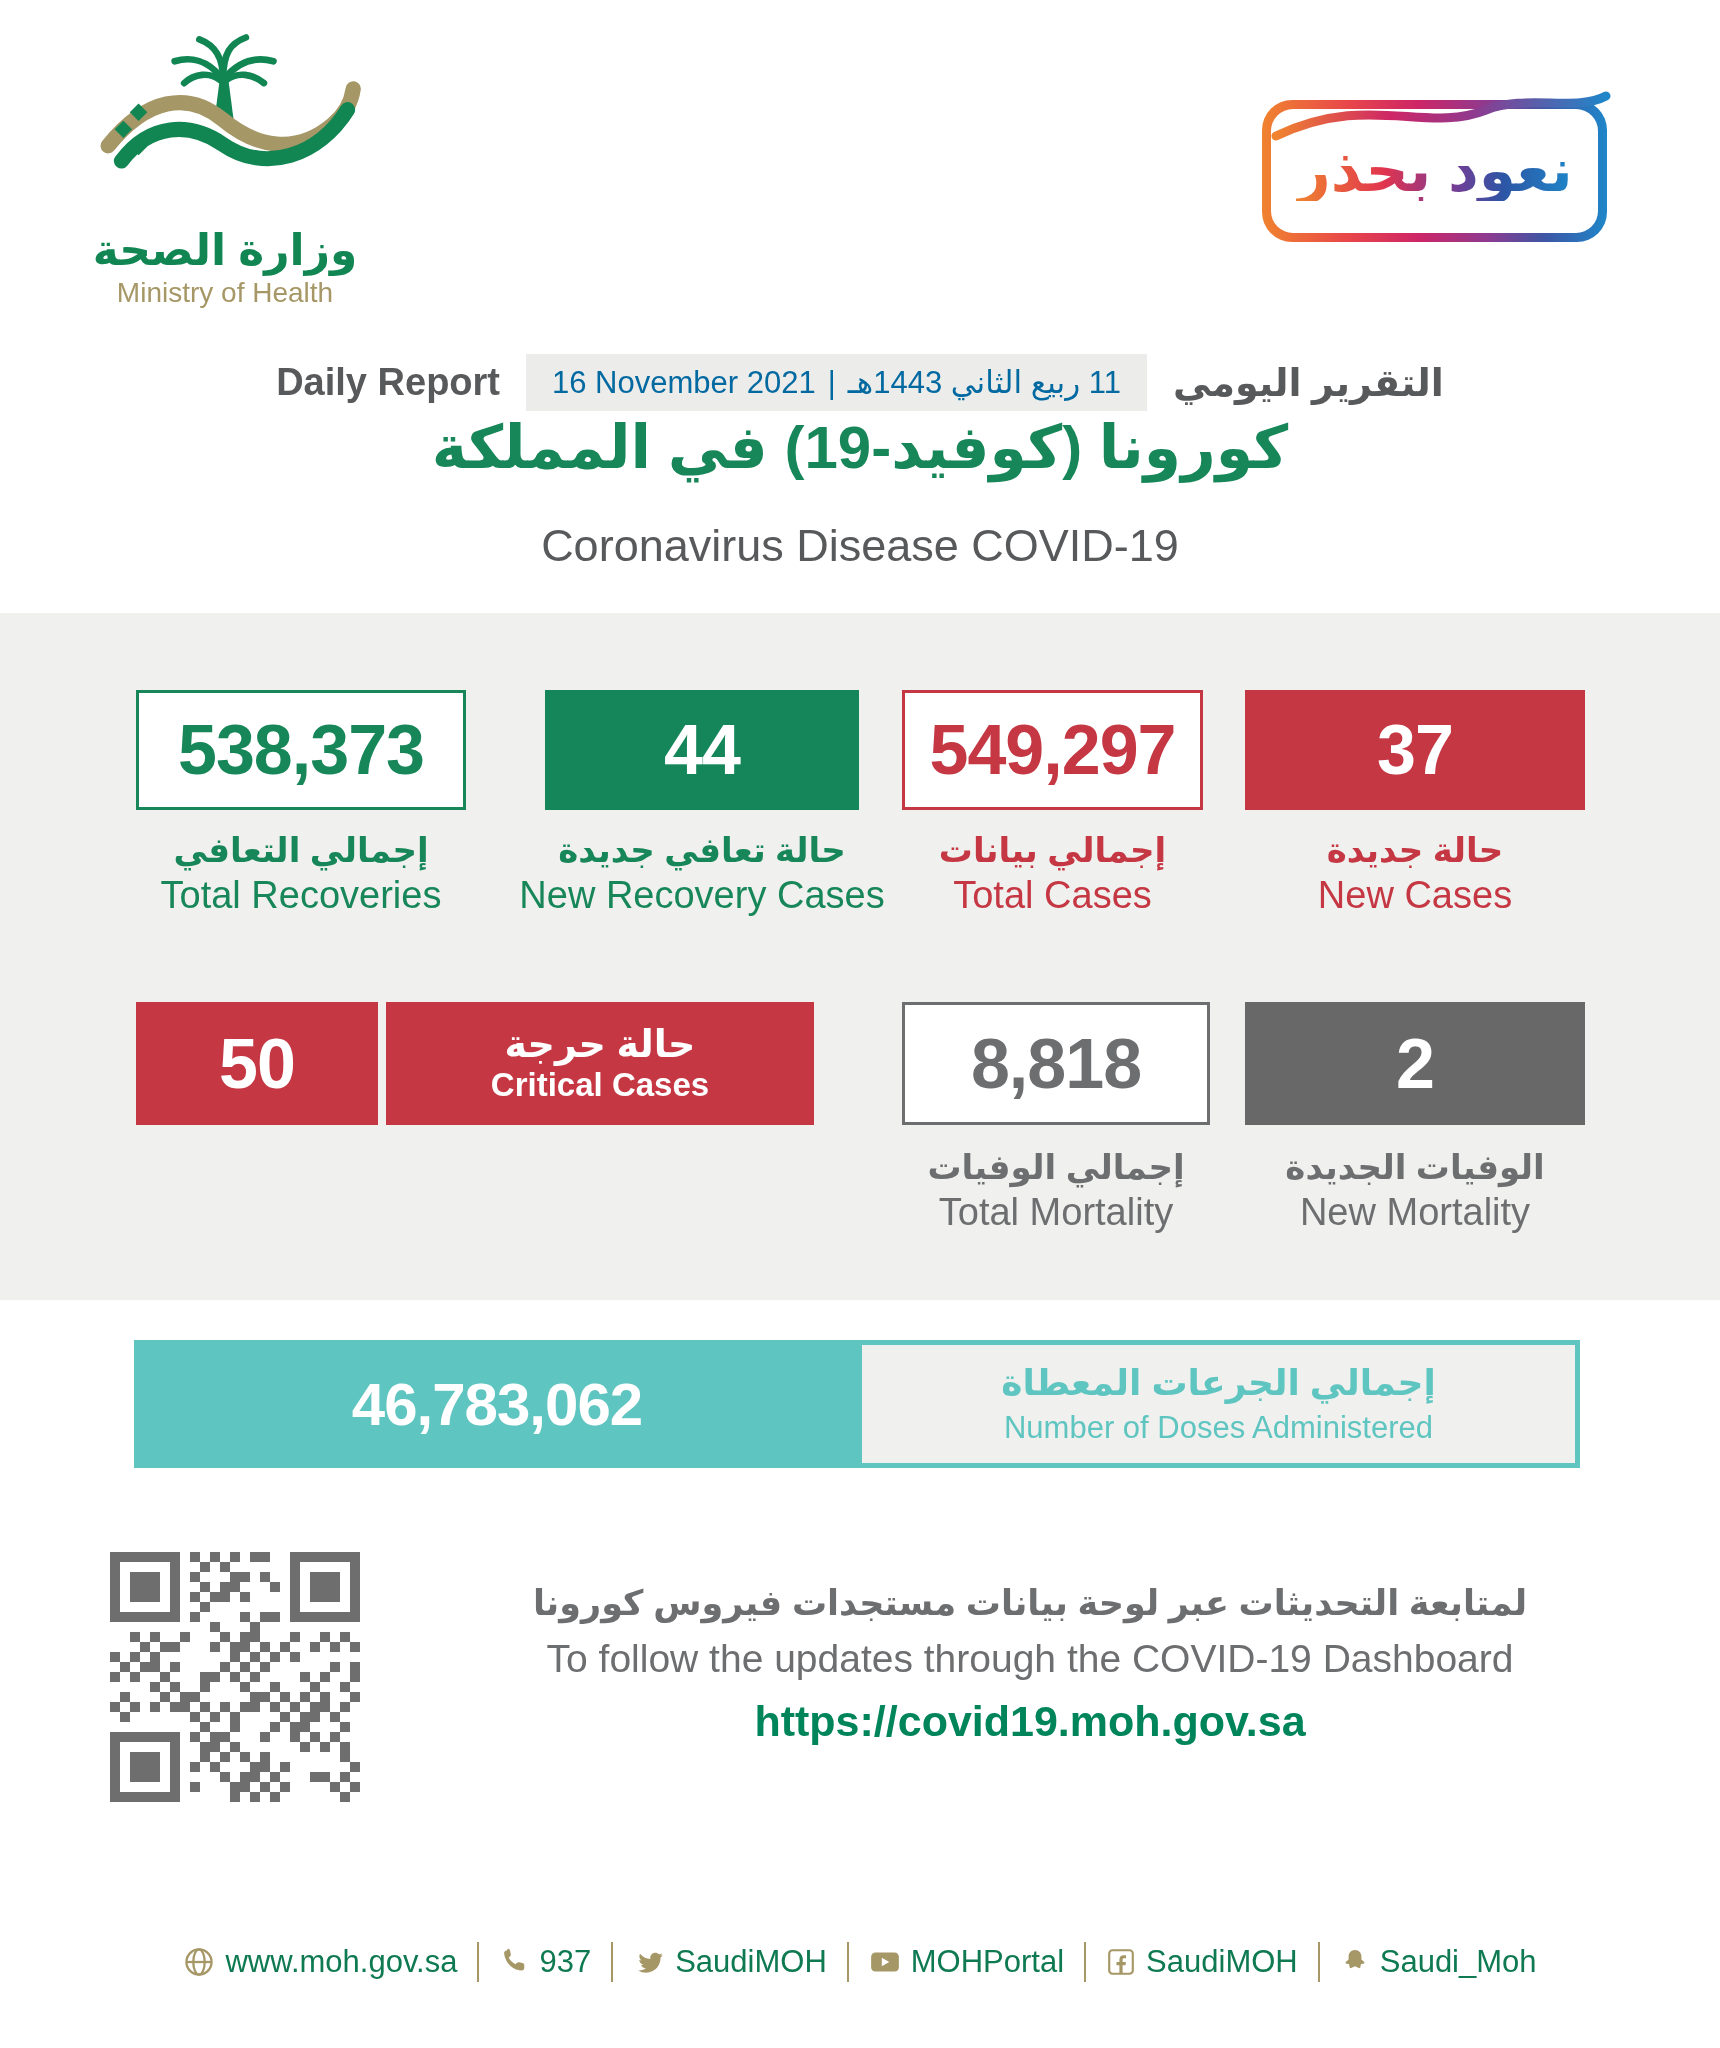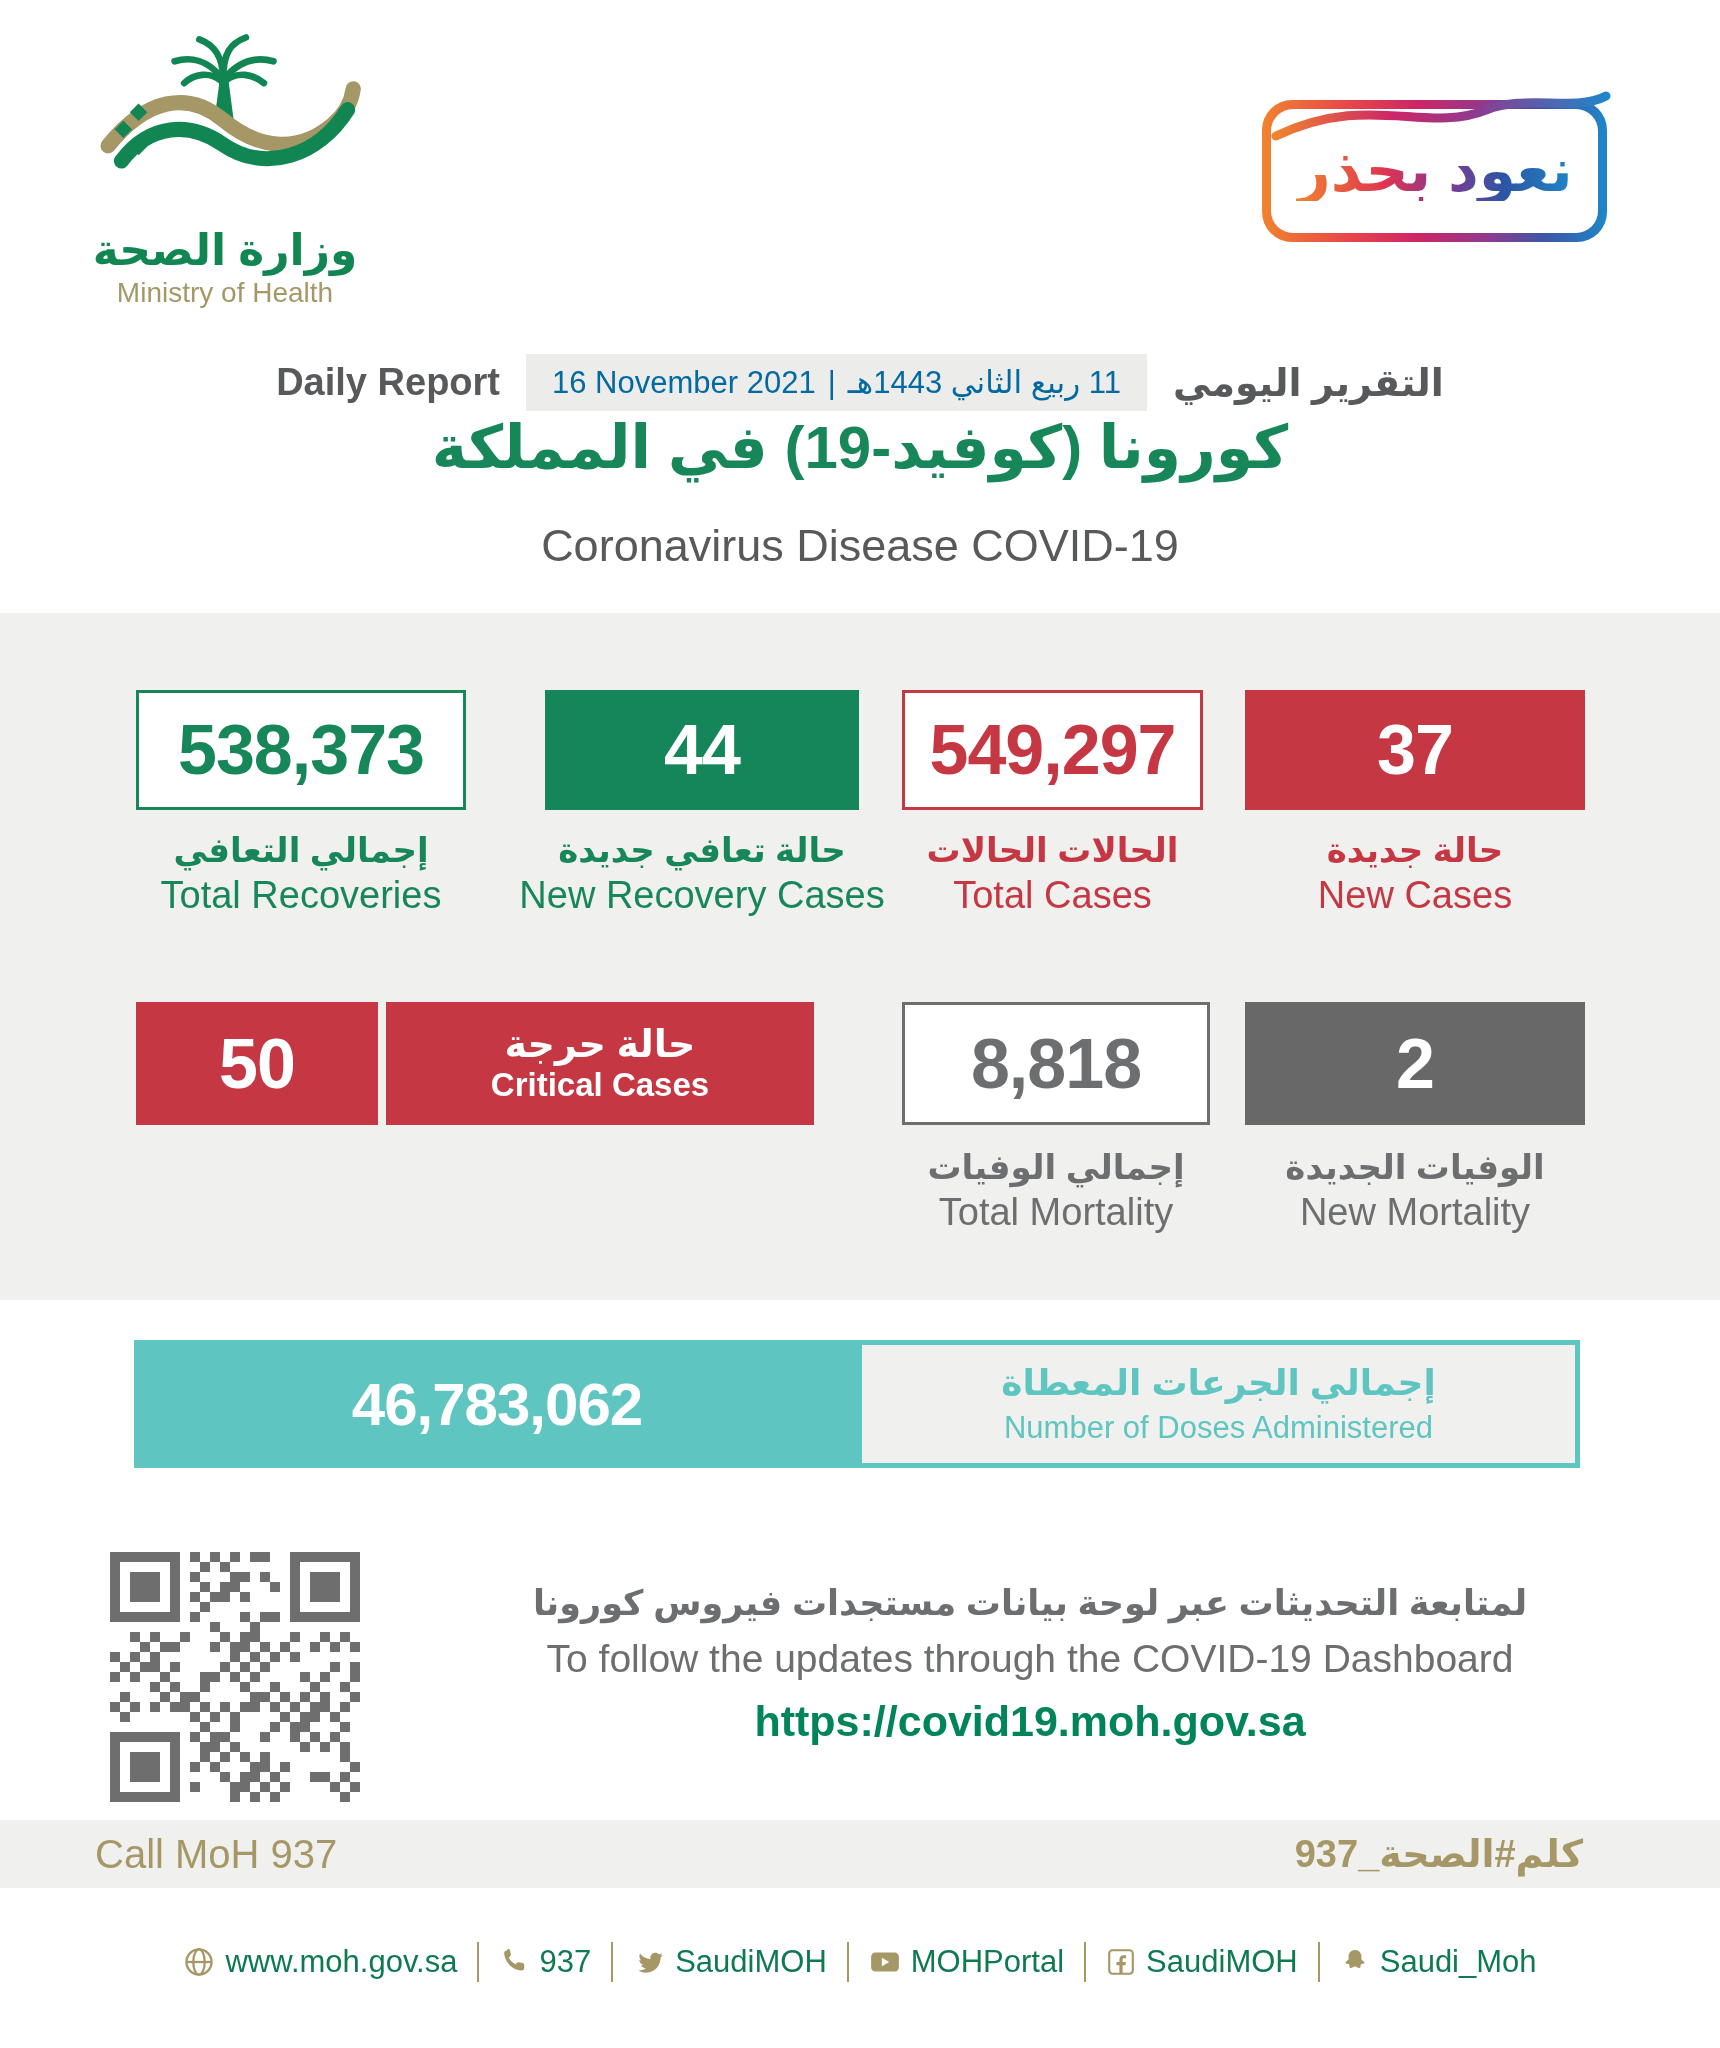--- a/index.html
+++ b/index.html
@@ -168,21 +168,21 @@
         <div class="ar">حالة تعافي جديدة</div>
         <div class="en">New Recovery Cases</div>
       </div>
     </div>
 
     <div class="stat row1" style="left:902px;width:301px;">
       <div class="stat-box outline-red">
         <span class="num red">549,297</span>
       </div>
       <div class="stat-label lbl-red">
-        <div class="ar">الحالات الحالات</div>
+        <div class="ar">إجمالي بيانات</div>
         <div class="en">Total Cases</div>
       </div>
     </div>
 
     <div class="stat row1" style="left:1245px;width:340px;">
       <div class="stat-box solid-red">
         <span class="num white">37</span>
       </div>
       <div class="stat-label lbl-red">
         <div class="ar">حالة جديدة</div>
@@ -404,24 +404,20 @@
       <rect x="10" y="190" width="50" height="50" fill="#fff"></rect>
       <rect x="20" y="200" width="30" height="30" fill="#6E6E6E"></rect>
     </svg>
 
   <div class="dashboard">
     <div class="dash-ar">لمتابعة التحديثات عبر لوحة بيانات مستجدات فيروس كورونا</div>
     <div class="dash-en">To follow the updates through the COVID-19 Dashboard</div>
     <a class="dash-url" href="#">https://covid19.moh.gov.sa</a>
   </div>
 
-  <div class="call-band">
-    <span class="call-left">Call MoH 937</span>
-    <span class="call-right">كلم#الصحة_937</span>
-  </div>
 
   <div class="footer">
     <div class="f-item">
       <svg width="32" height="32" viewBox="0 0 28 28" fill="none" stroke="#A69767" stroke-width="2">
         <circle cx="14" cy="14" r="11"></circle>
           <ellipse cx="14" cy="14" rx="5" ry="11"></ellipse>
           <line x1="3" y1="14" x2="25" y2="14"></line>
       </svg>
       <span>www.moh.gov.sa</span>
     </div>

